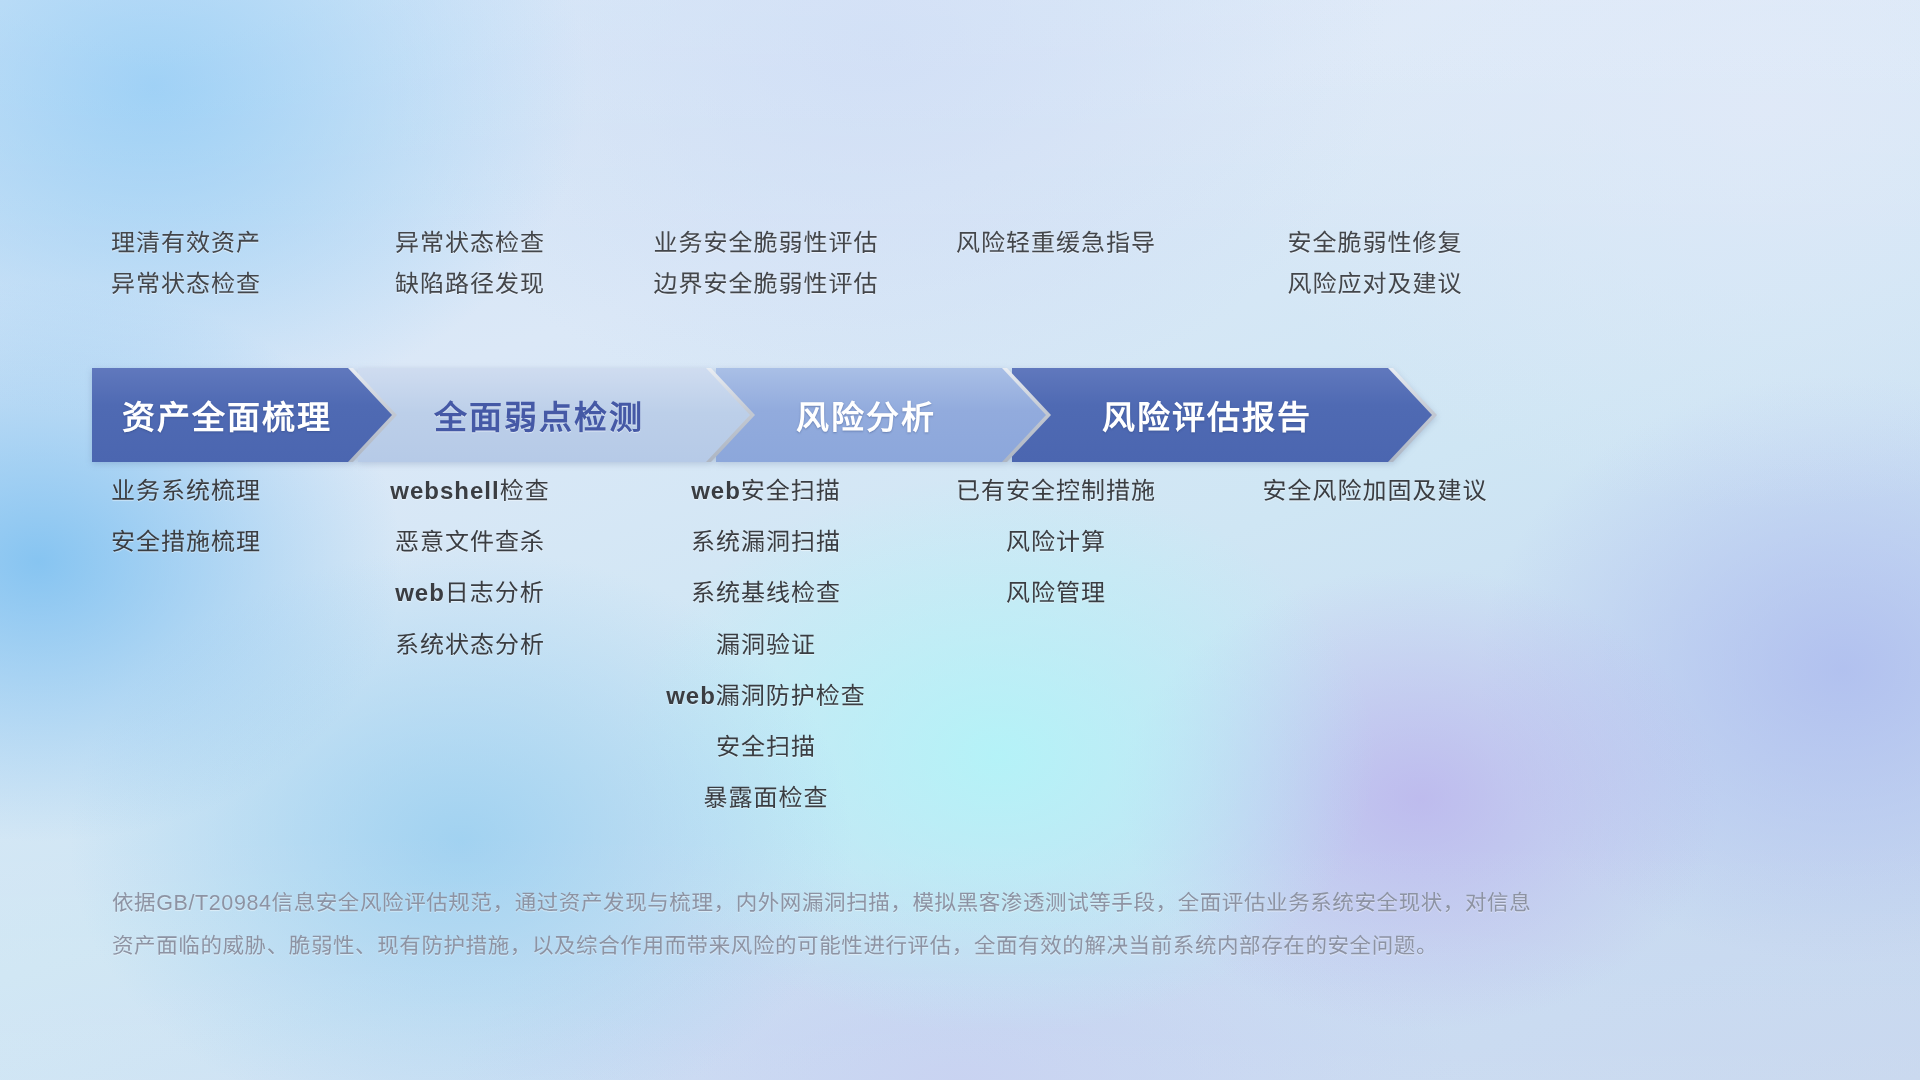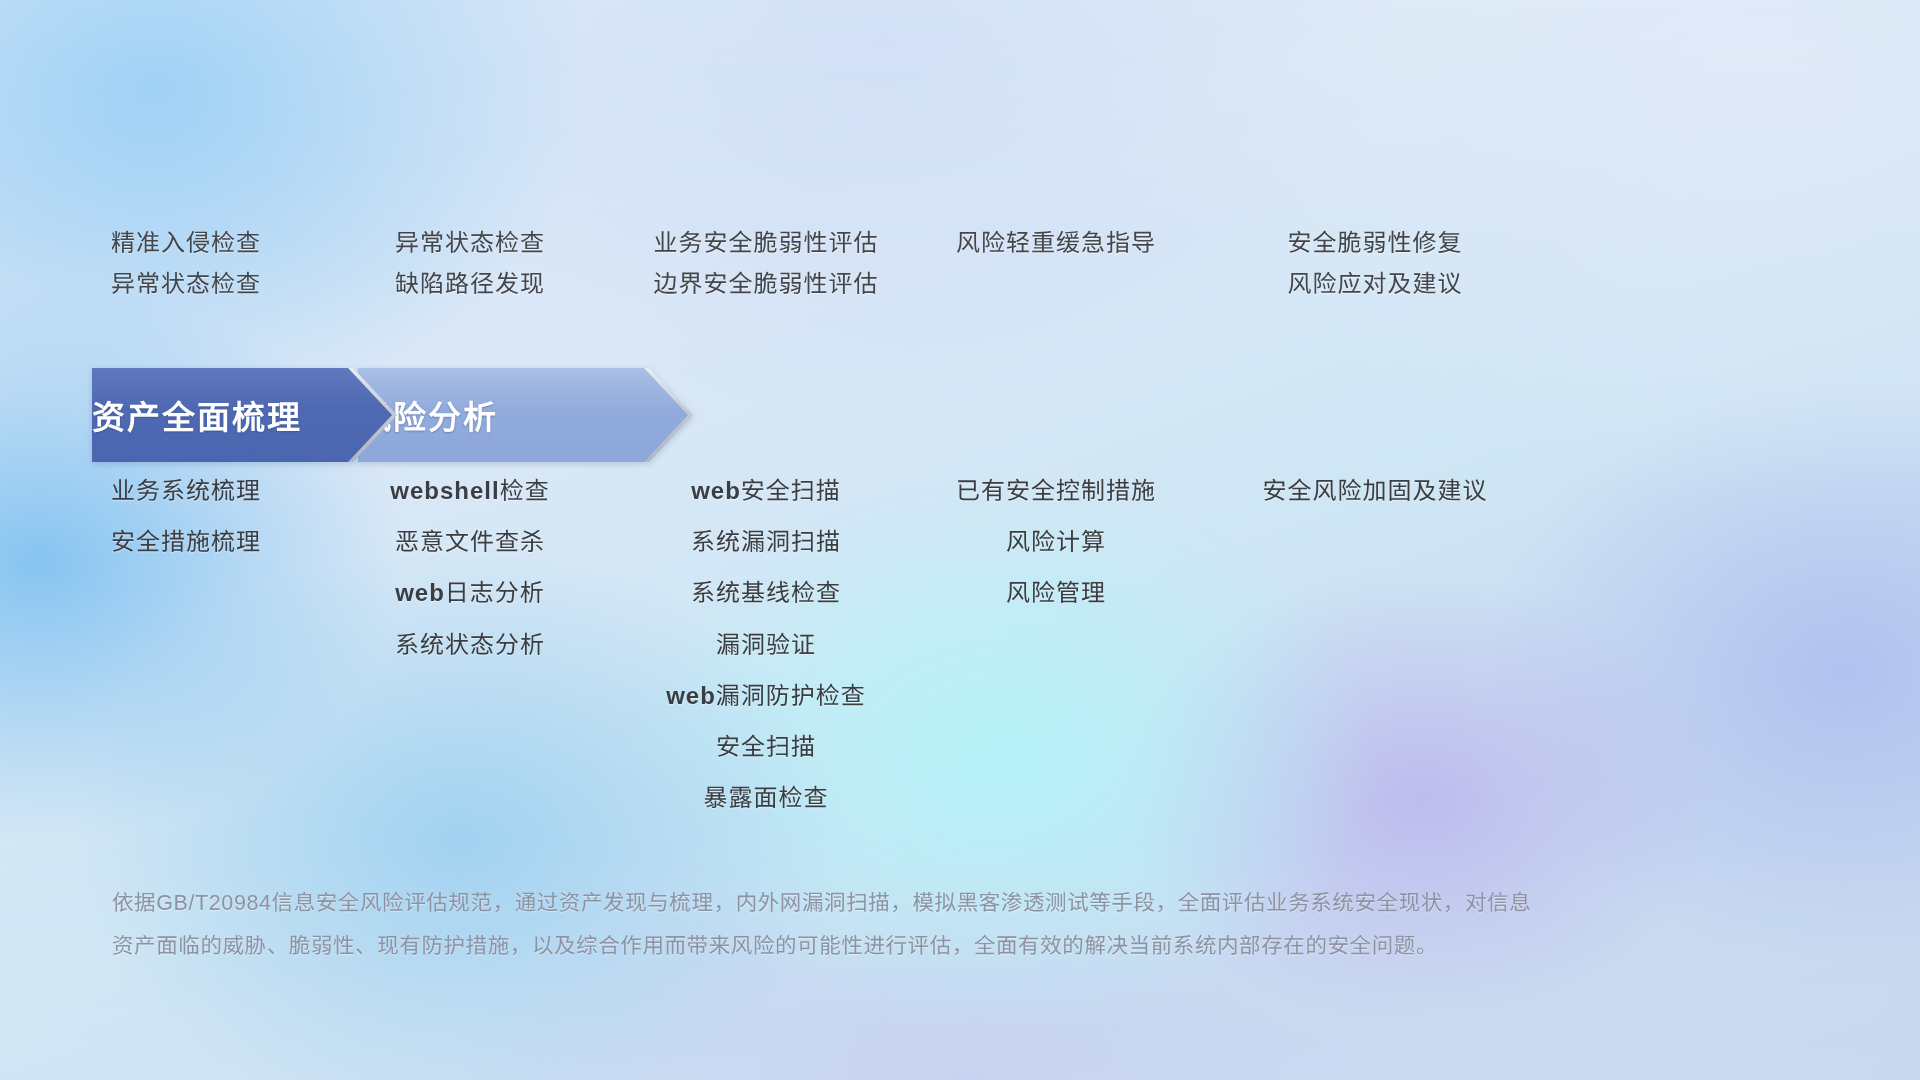--- a/index.html
+++ b/index.html
@@ -39,21 +39,21 @@
   }
 
   
   .banner{
     position:absolute; left:92px; top:368px; width:1742px; height:94px;
     display:flex; z-index:4;
     filter:drop-shadow(0 2px 3px rgba(60,80,130,0.22));
   }
   .chev{
     position:relative; height:94px;
-    display:flex; align-items:center; 
+    display:flex; align-items:center; justify-content:center;
     margin-left:-34px;
   }
   .chev:first-child{ margin-left:0; }
   .chev .body{
     position:absolute; inset:0;
     clip-path:polygon(0 0, calc(100% - 44px) 0, 100% 50%, calc(100% - 44px) 100%, 0 100%);
   }
   .chev.first .body{
     clip-path:polygon(0 0, calc(100% - 44px) 0, 100% 50%, calc(100% - 44px) 100%, 0 100%);
   }
@@ -91,21 +91,21 @@
   }
   .footer p{ margin:8px; }
 </style>
 </head>
 <body>
 
 <div id="stage">
 
   <div class="top-row" id="topRow">
       <div class="top-cell" style="width: 500px; position: absolute; left: -64px;">
-        <div class="line">精准入侵检查</div>
+        <div class="line">理清有效资产</div>
         <div class="line">异常状态检查</div>
       </div>
       <div class="top-cell" style="width: 500px; position: absolute; left: 220px;">
         <div class="line">异常状态检查</div>
         <div class="line">缺陷路径发现</div>
       </div>
       <div class="top-cell" style="width: 500px; position: absolute; left: 806px;">
         <div class="line">风险轻重缓急指导</div>
       </div>
       <div class="top-cell" style="width: 500px; position: absolute; left: 516px;">
@@ -117,24 +117,34 @@
         <div class="line">风险应对及建议</div>
       </div>
     </div>
 
   <div class="banner" id="banner">
       <div class="chev first" style="width: 300px; z-index: 10;">
         <div class="edge"></div>
         <div class="body" style="background: linear-gradient(rgb(96, 120, 189) 0%, rgb(79, 106, 179) 40%, rgb(75, 102, 176) 100%);"></div>
         <div class="label white">资产全面梳理</div>
       </div>
+      <div class="chev" style="width: 392px; z-index: 8;">
+        <div class="edge"></div>
+        <div class="body" style="background: linear-gradient(rgb(207, 220, 240) 0%, rgb(188, 207, 233) 48%, rgb(182, 202, 231) 100%);"></div>
+        <div class="label accent">全面弱点检测</div>
+      </div>
       <div class="chev" style="width: 330px; z-index: 7;">
         <div class="edge"></div>
         <div class="body" style="background: linear-gradient(rgb(169, 191, 230) 0%, rgb(146, 171, 221) 45%, rgb(140, 167, 219) 100%);"></div>
         <div class="label white">风险分析</div>
+      </div>
+      <div class="chev" style="width: 420px; z-index: 6;">
+        <div class="edge"></div>
+        <div class="body" style="background: linear-gradient(rgb(96, 120, 189) 0%, rgb(79, 106, 179) 40%, rgb(75, 102, 176) 100%);"></div>
+        <div class="label white">风险评估报告</div>
       </div>
     </div>
 
   <div class="bot-row" id="botRow">
       <div class="bot-cell" style="position: absolute; left: -64px; width: 500px;">
         <div class="item">业务系统梳理</div>
         <div class="item">安全措施梳理</div>
       </div>
       <div class="bot-cell" style="position: absolute; left: 220px; width: 500px;">
         <div class="item"><span class="en">webshell</span>检查</div>

